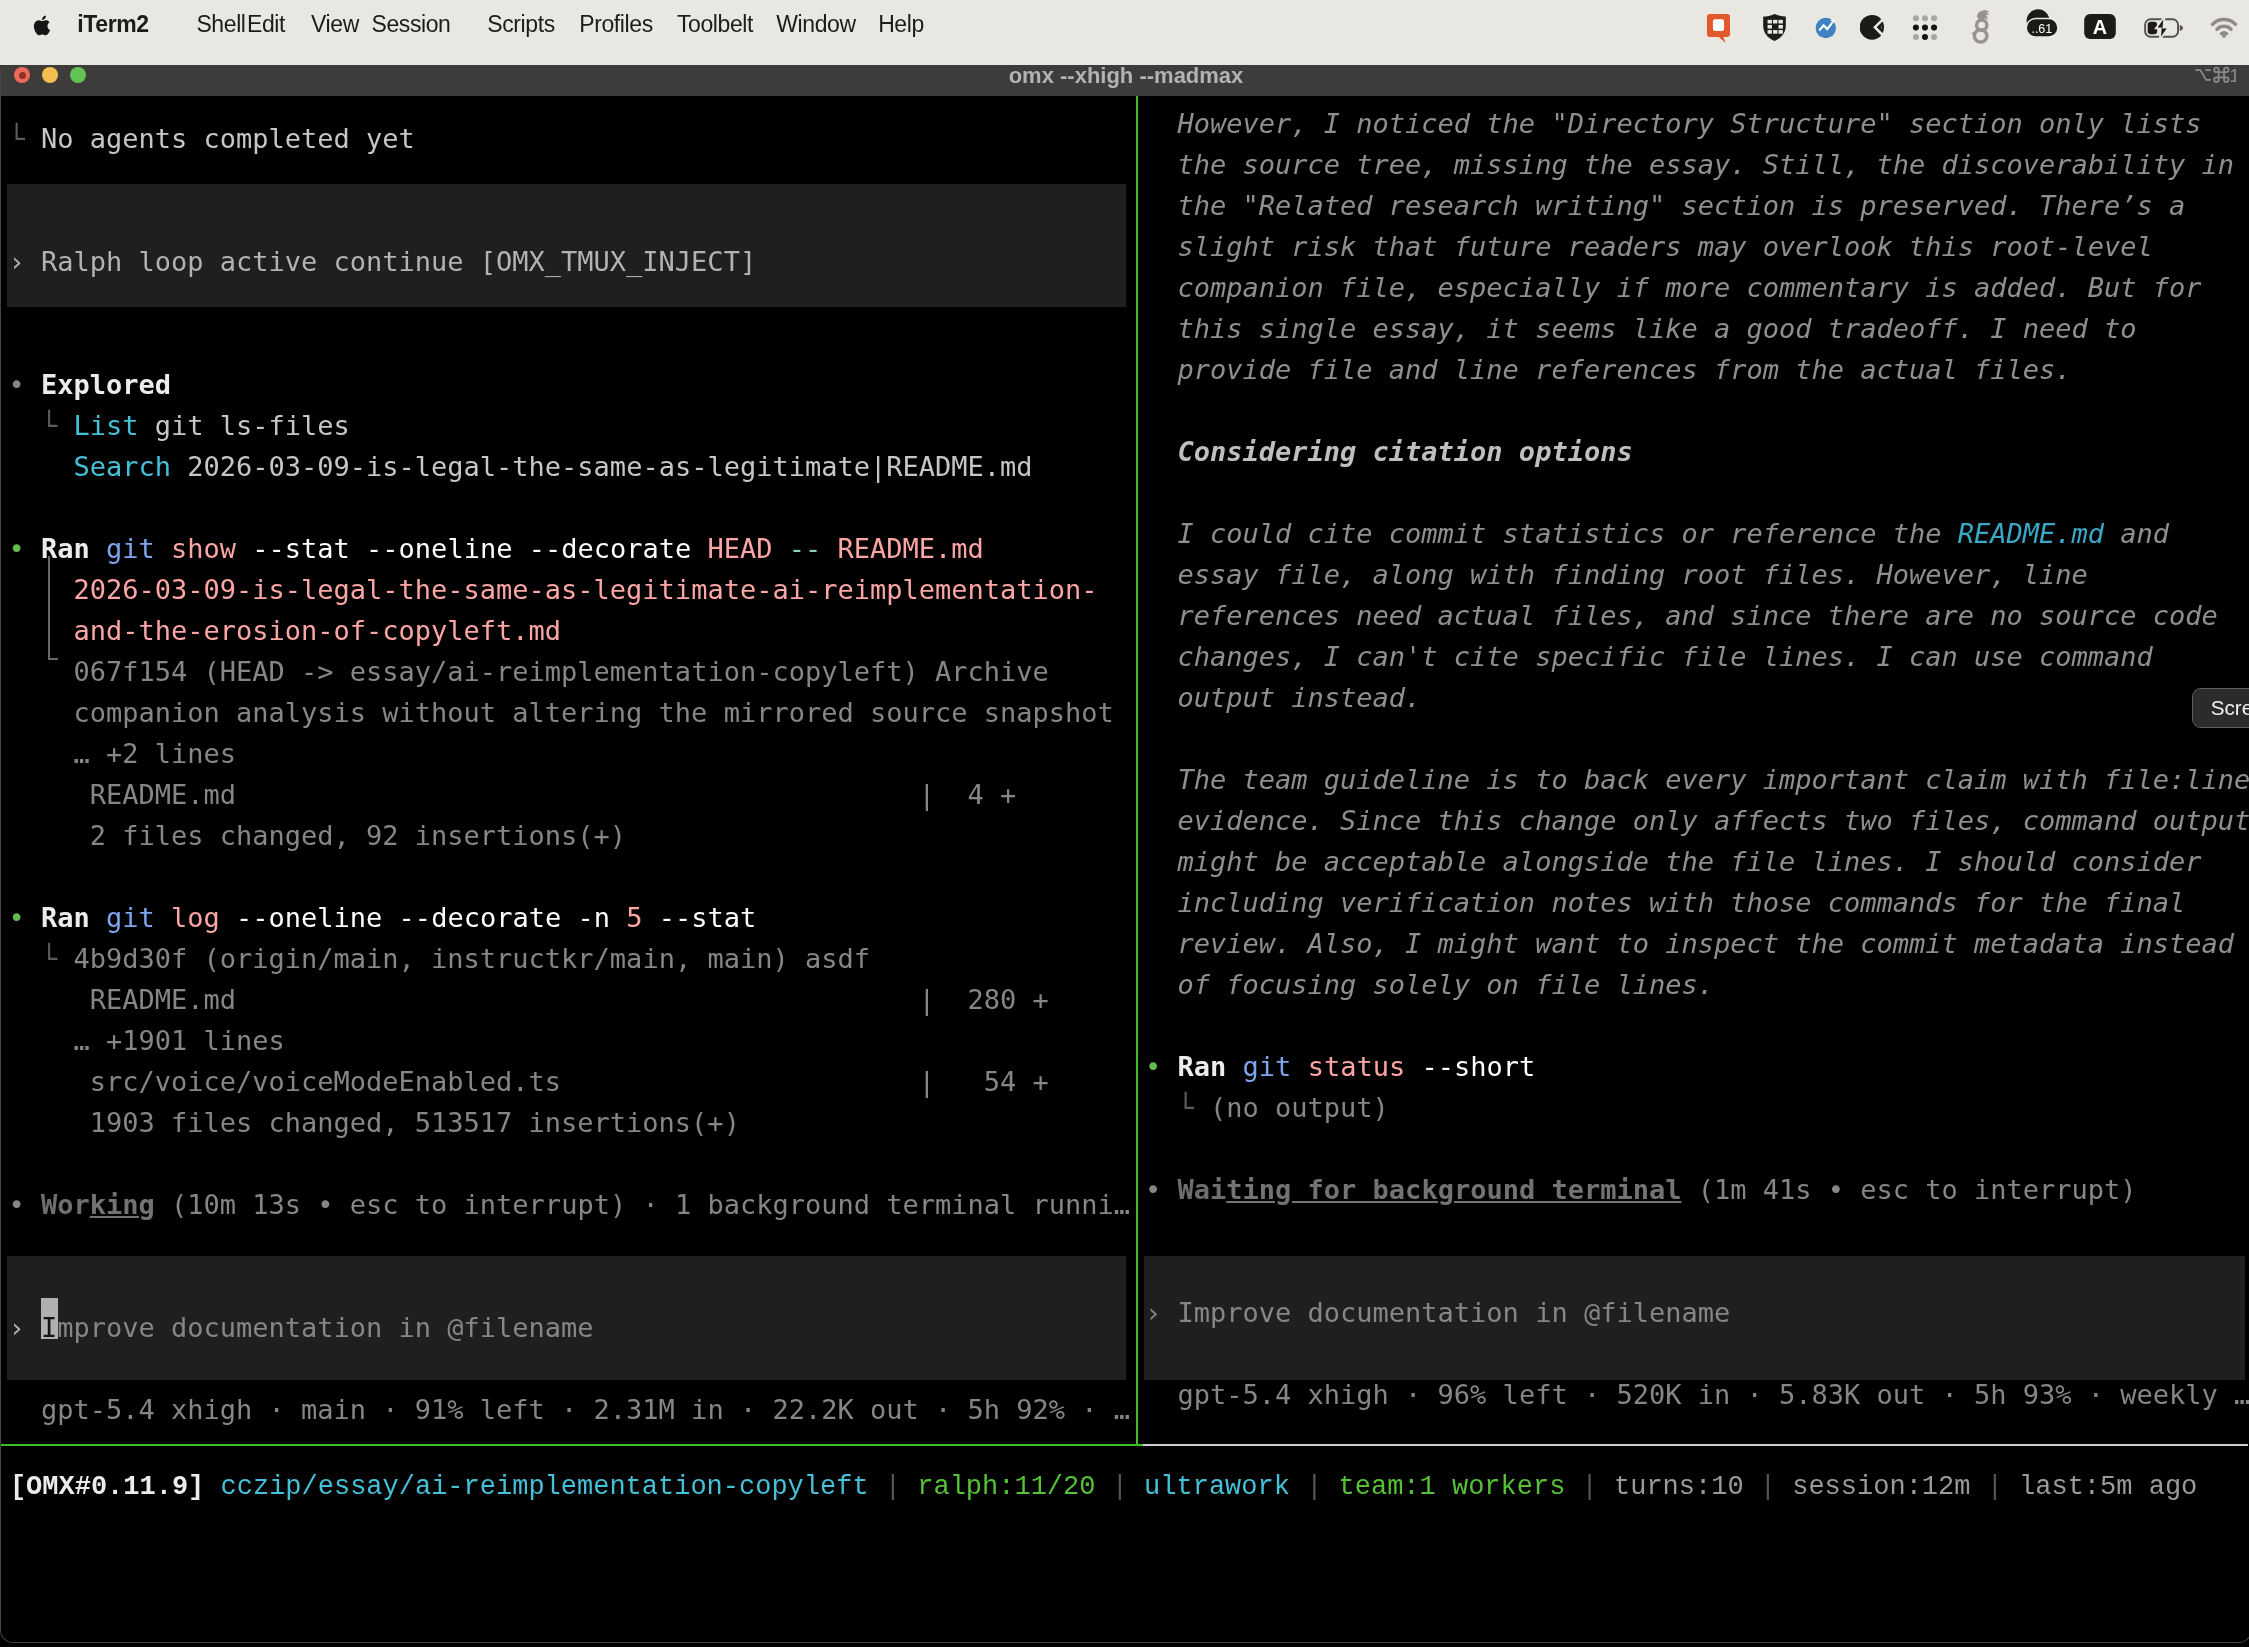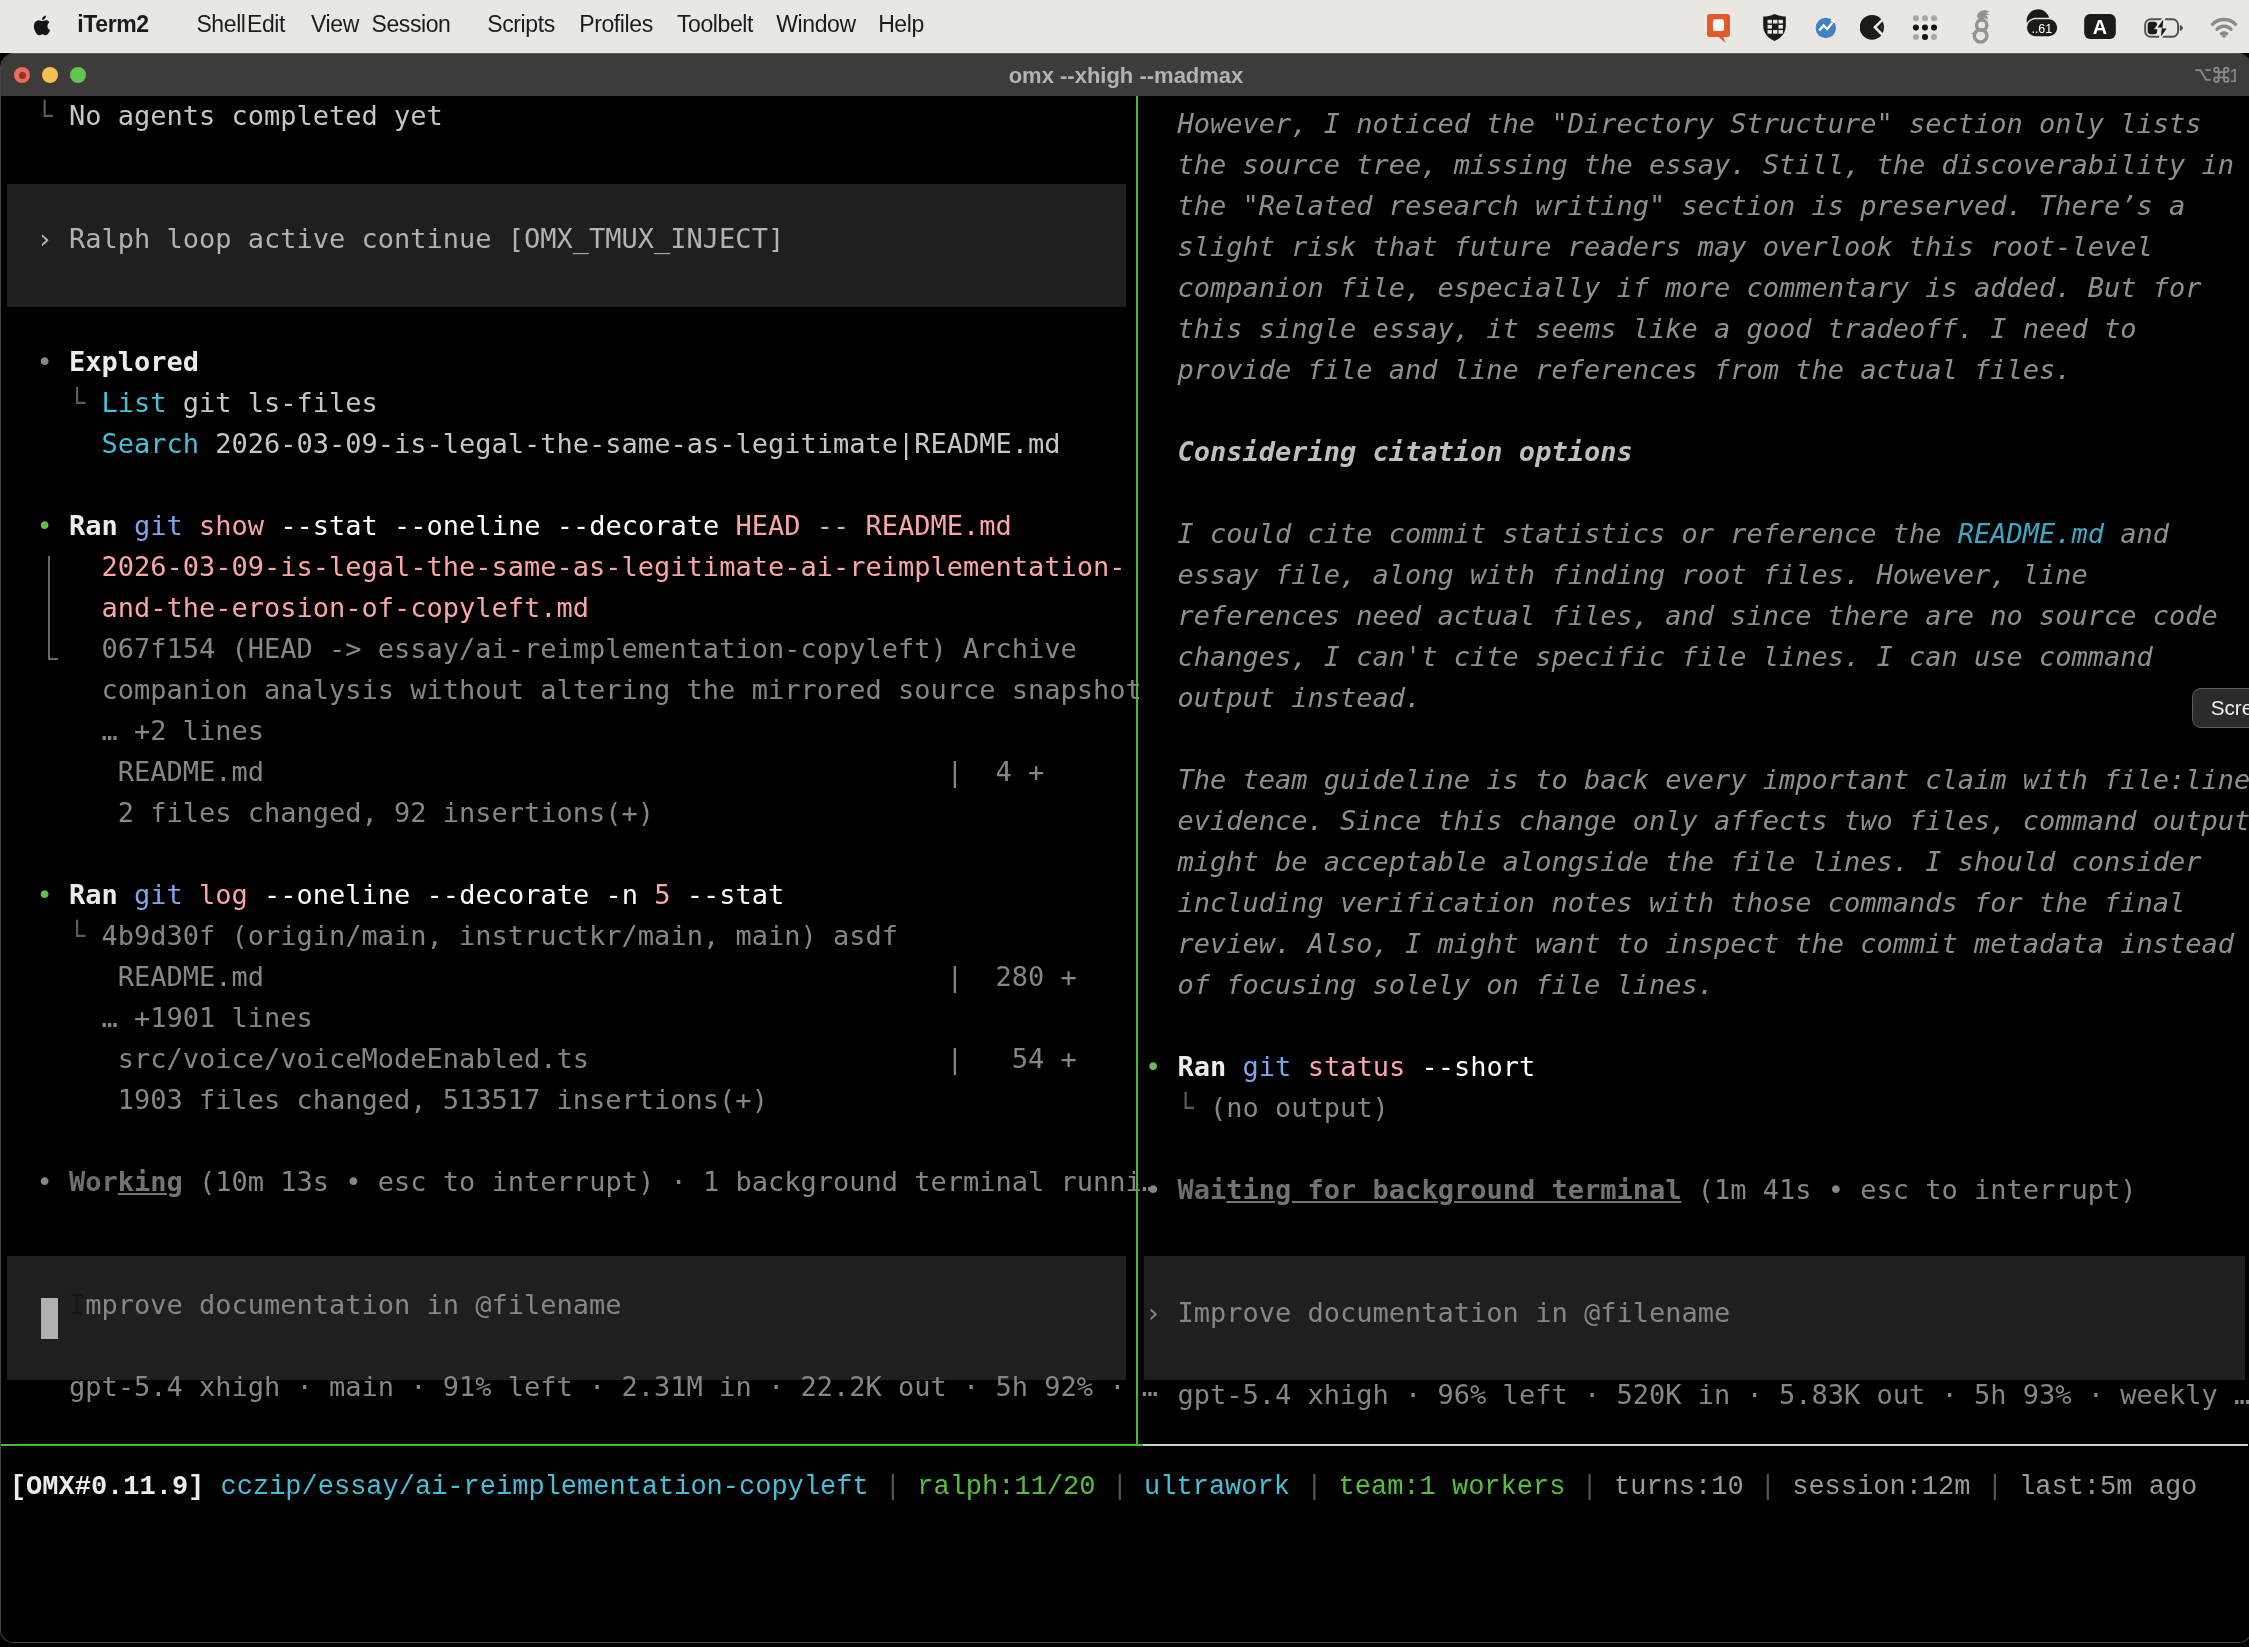--- a/index.html
+++ b/index.html
@@ -1,18 +1,18 @@
 <!DOCTYPE html>
 <html style="font-size:11.8px"><head>
 <meta charset="utf-8">
 <style>
   * { margin:0; padding:0; box-sizing:border-box; }
   html,body { width:2250px; height:1648px; background:#000; overflow:hidden; }
   body { position:relative; font-family:"Liberation Mono", monospace; }
-  .menubar { position:absolute; left:0; top:0; width:2250px; height:53px; background:#e9e7e1;
+  .menubar { position:absolute; left:0; top:0; width:2250px; height:65px; background:#e9e7e1;
     font-family:"Liberation Sans", sans-serif; font-size:23px; color:#1c1c1c; }
   .mitem { position:absolute; top:11px; transform:translateX(-50%); letter-spacing:-0.4px; }
   .window { position:absolute; left:0px; top:53px; width:2252px; height:1590px;
     background:#000; border-radius:14.8px 14.8px 13.3px 13.3px; overflow:hidden;
     border:1.5px solid #454545; border-top:none; }
   .titlebar { position:absolute; left:0; top:0; width:100%; height:43px; background:#3d3c3b;
     border-top:0.7px solid #5c5b5a; }
   .tl { position:absolute; top:35px; width:16px; height:16px; border-radius:50%; }
   .title { position:absolute; width:100%; text-align:center; font-weight:bold;
     font-family:"Liberation Sans",sans-serif; font-size:22px; color:#b4b3b2; }
@@ -62,21 +62,21 @@
   </svg>
 
   <div class="box" style="left:5.9px;  top:131px;  width:1119px; height:123px;"></div>
   <div class="box" style="left:5.9px;  top:1203px; width:1119px; height:124px;"></div>
   <div class="box" style="left:1143px; top:1203px; width:1101px; height:124px;"></div>
 
   <div style="position:absolute; left:40px; top:1245px; width:17px; height:41px; background:#b0b0b0;"></div>
   <div style="position:absolute; left:47px; top:503px; width:1.8px; height:103px; background:#686868;"></div>
   <div style="position:absolute; left:47px; top:605px; width:10.3px; height:1.8px; background:#686868;"></div>
 
-  <pre class="pane" style="left:7.4px; top:42px;margin-left:28px;"><span class="g">└</span> <span class="w">No agents completed yet</span>
+  <pre class="pane" style="left:7.4px; top:65px;"><span class="g">└</span> <span class="w">No agents completed yet</span>
 
 <span class="m">
 › Ralph loop active continue [OMX_TMUX_INJECT]
 </span>
 
 <span class="o">•</span> <span class="B">Explored</span>
   <span class="g">└</span> <span class="cy">List</span> <span class="w">git ls-files</span>
     <span class="cy">Search</span> <span class="w">2026-03-09-is-legal-the-same-as-legitimate|README.md</span>
 
 <span class="gb">•</span> <span class="B">Ran</span> <span class="blu">git</span> <span class="lav">show</span> <span class="pnk">--stat --oneline --decorate</span> <span class="lav">HEAD</span> <span class="tea">--</span> <span class="lav">README.md</span>

